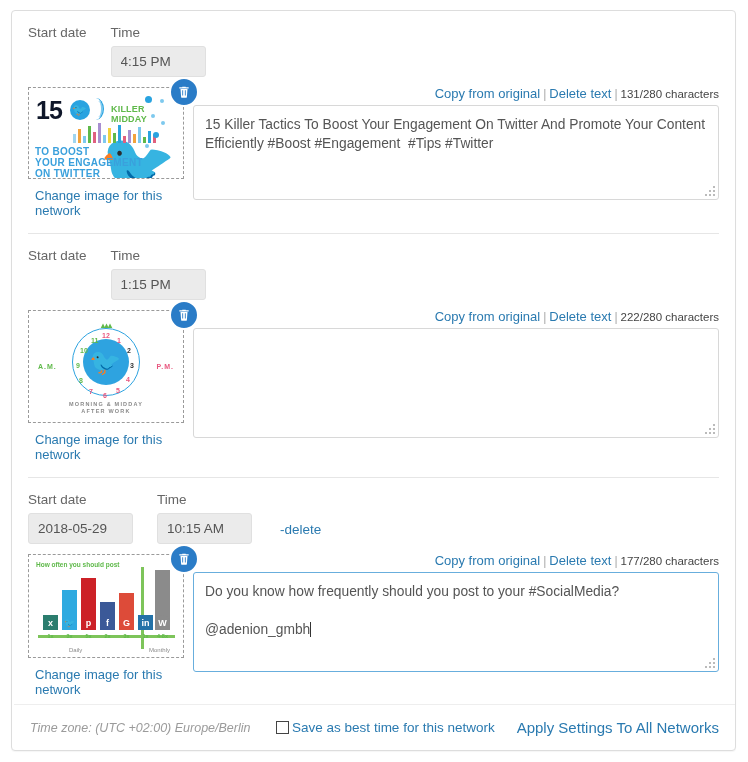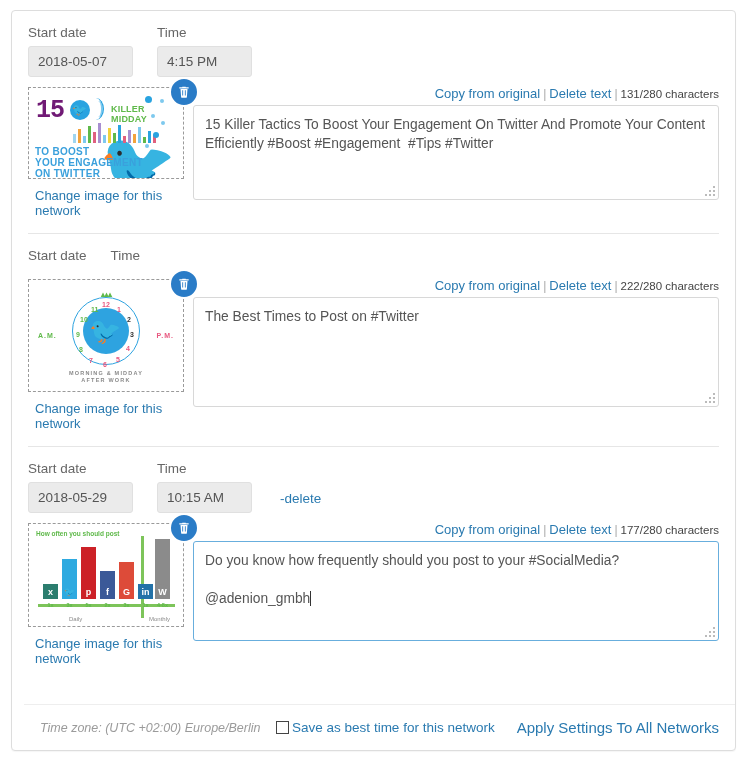--- a/index.html
+++ b/index.html
@@ -115,21 +115,21 @@
     position: absolute; width: 2px; height: 2px; background: #bbb;
   }
   .caret {
     display: inline-block; width: 1px; height: 15px;
     background: #333; vertical-align: -3px;
   }
 
   
   .footer {
     position: absolute;
-    left: 12px; right: 0; bottom: 0;
+    left: 2px; right: 0; bottom: 0;
     height: 46px;
     display: flex; align-items: center;
     padding: 0 16px;
     border-top: 1px solid #eee;
   }
   .tz {
     font-style: italic; font-size: 12.5px; color: #9b9b9b; flex: 0 0 auto;
   }
   .footer-right { margin-left: auto; display: flex; align-items: center; }
   .chk {
@@ -138,21 +138,21 @@
   }
   .chk-label { color: #2a7ab0; font-size: 13.5px; cursor: pointer; }
   .apply-link { color: #2a7ab0; font-size: 15px; text-decoration: none; margin-left: 22px; }
 
   
   .t1 { position: absolute; inset: 0; background: #fff; }
   .t1 .bigbird {
     position: absolute; right: 6px; bottom: -18px;
     font-size: 62px; color: #d9ecf6; line-height: 1;
   }
-  .t1 .num { position: absolute; left: 7px; top: 8px; font-size: 25px; font-weight: bold; color: #701a75; letter-spacing: -1px; font-family: Liberation Mono, monospace; }
+  .t1 .num { position: absolute; left: 7px; top: 8px; font-size: 25px; font-weight: bold; color: #0f172a; letter-spacing: -1px; }
   .t1 .tw-circ {
     position: absolute; left: 41px; top: 12px;
     width: 20px; height: 20px; border-radius: 50%; background: #29a3e0;
     display: flex; align-items: center; justify-content: center;
     color: #fff; font-size: 12px;
   }
   .t1 .wave { position: absolute; left: 59px; top: 10px; width: 16px; height: 22px; border-right: 2px solid #29a3e0; border-radius: 0 50% 50% 0 / 0 50% 50% 0; }
   .t1 .wave2 { position: absolute; left: 64px; top: 13px; width: 10px; height: 16px; border-right: 2px solid #7ec9ee; border-radius: 0 50% 50% 0 / 0 50% 50% 0; }
   .t1 .kt { position: absolute; left: 82px; top: 16px; font-size: 9px; font-weight: bold; color: #5fb94a; letter-spacing: .2px; }
   .t1 .skyline { position: absolute; left: 42px; top: 33px; width: 92px; height: 22px; }
@@ -202,21 +202,20 @@
 </style>
 </head>
 <body>
 
 <div class="panel">
 
   <div class="post-block">
     <div class="fields">
       <div class="field">
         <div class="field-label">Start date</div>
-        <input class="field-input" readonly="" value="2018-05-07" style="">
       </div>
       <div class="field">
         <div class="field-label">Time</div>
         <input class="field-input time" readonly="" value="4:15 PM" style="">
       </div>
     </div>
 
     <div class="content-row">
       <div class="thumb-wrap">
         <div class="thumb">
@@ -284,20 +283,21 @@
 
   <div class="divider"></div>
 
   <div class="post-block">
     <div class="fields">
       <div class="field">
         <div class="field-label">Start date</div>
       </div>
       <div class="field">
         <div class="field-label">Time</div>
+        <input class="field-input time" readonly="" value="1:15 PM" style="">
       </div>
     </div>
 
     <div class="content-row">
       <div class="thumb-wrap">
         <div class="thumb tall">
           <div class="t2">
             <div class="grass">▴▴▴</div>
             <div class="clock-out"></div>
             <div class="clock-in">🐦</div>
@@ -324,21 +324,21 @@
             <path fill="#ffffff" d="M9 3v1H4v2h16V4h-5V3H9zM6 7l1 13a2 2 0 0 0 2 2h6a2 2 0 0 0 2-2l1-13H6zm3 2h1.5v9H9V9zm4.5 0H15v9h-1.5V9z"></path>
           </svg>
         </div>
         <a class="change-img" href="#">Change image for this network</a>
       </div>
 
       <div class="text-col">
         <div class="text-meta">
           <a href="#">Copy from original</a><span class="sep">|</span><a href="#">Delete text</a><span class="sep">|</span><span class="count">222/280 characters</span>
         </div>
-        <div class="ta h2"><span>The Best Times to Post on #Twitter</span>
+        <div class="ta h2">
           <span class="grip">
             <i style="right:0;bottom:0"></i><i style="right:4px;bottom:0"></i><i style="right:8px;bottom:0"></i>
             <i style="right:0;bottom:4px"></i><i style="right:4px;bottom:4px"></i>
             <i style="right:0;bottom:8px"></i>
           </span>
         </div>
       </div>
     </div>
   </div>
 

